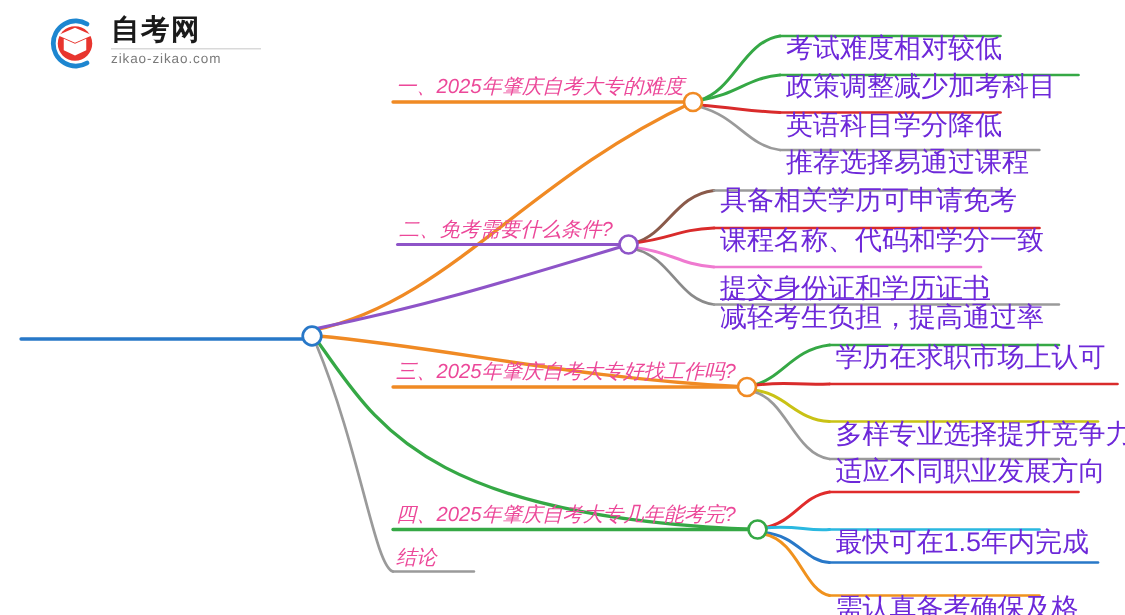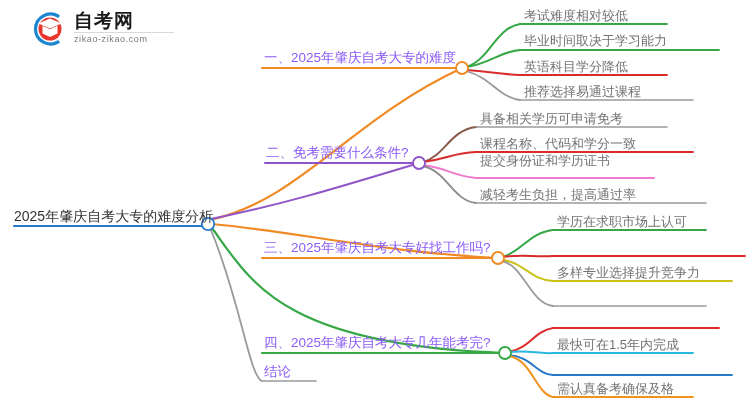--- a/index.html
+++ b/index.html
@@ -32,22 +32,22 @@
   
   .node{
     position:absolute;
     font-size:13px;
     color:#3b3b3b;
     white-space:nowrap;
     line-height:16px;
     font-family:"Liberation Sans","DejaVu Sans",sans-serif;
   }
   .node.root{font-size:14px;color:#333;}
-  .node.branch{font-size:13.5px;color:#8b5cf6;}
-  .node.leaf{font-size:13px;color:#737373;}
+  .node.branch{font-size:13.5px;color:#ec4899;font-style:italic;}
+  .node.leaf{font-size:18px;color:#6d28d9;margin-top:16px;}
 </style>
 </head>
 <body>
 
 <div id="stage">
 
   <div class="logo">
     <svg class="logo-mark" viewBox="0 0 40 38">
       <path d="M30 6 A15 15 0 1 0 30 32" fill="none" stroke="#1d86d0" stroke-width="3.2" stroke-linecap="round"></path>
       <circle cx="22" cy="19" r="11.5" fill="#e8352e"></circle>
@@ -113,37 +113,37 @@
       <line x1="262" y1="381" x2="316" y2="381" stroke="#9a9a9a" stroke-width="1.6"></line>
 
       <circle cx="208" cy="224" r="6.2" fill="#ffffff" stroke="#2878c8" stroke-width="1.8"></circle>
       <circle cx="462" cy="68" r="6.0" fill="#ffffff" stroke="#f08a24" stroke-width="1.8"></circle>
       <circle cx="419" cy="163" r="6.0" fill="#ffffff" stroke="#8e54c8" stroke-width="1.8"></circle>
       <circle cx="498" cy="258" r="6.0" fill="#ffffff" stroke="#f08a24" stroke-width="1.8"></circle>
       <circle cx="505" cy="353" r="6.0" fill="#ffffff" stroke="#35a845" stroke-width="1.8"></circle>
     </g>
   </svg>
 
-  <div class="node root" style="left:14px;top:208px;">2025年肇庆自考大专的难度分析</div>
 
   <div class="node branch" style="left:264px;top:50px;">一、2025年肇庆自考大专的难度</div>
   <div class="node leaf" style="left:524px;top:8px;">考试难度相对较低</div>
-  <div class="node leaf" style="left:524px;top:33px;">毕业时间取决于学习能力</div>
+  <div class="node leaf" style="left:524px;top:33px;">政策调整减少加考科目</div>
   <div class="node leaf" style="left:524px;top:59px;">英语科目学分降低</div>
   <div class="node leaf" style="left:524px;top:84px;">推荐选择易通过课程</div>
 
   <div class="node branch" style="left:266px;top:145px;">二、免考需要什么条件?</div>
-  <div class="node leaf" style="left:480px;top:111px;">具备相关学历可申请免考</div>
+  <div class="node leaf" style="left:480px;top:111px;font-family:Liberation Mono, monospace;">具备相关学历可申请免考</div>
   <div class="node leaf" style="left:480px;top:136px;">课程名称、代码和学分一致</div>
-  <div class="node leaf" style="left:480px;top:153px;">提交身份证和学历证书</div>
+  <div class="node leaf" style="left:480px;top:168px;text-decoration:underline;">提交身份证和学历证书</div>
   <div class="node leaf" style="left:480px;top:187px;">减轻考生负担，提高通过率</div>
 
   <div class="node branch" style="left:264px;top:240px;">三、2025年肇庆自考大专好找工作吗?</div>
   <div class="node leaf" style="left:557px;top:214px;">学历在求职市场上认可</div>
   <div class="node leaf" style="left:557px;top:265px;">多样专业选择提升竞争力</div>
+  <div class="node leaf" style="left:557px;top:290px;">适应不同职业发展方向</div>
 
   <div class="node branch" style="left:264px;top:335px;">四、2025年肇庆自考大专几年能考完?</div>
   <div class="node leaf" style="left:557px;top:337px;">最快可在1.5年内完成</div>
   <div class="node leaf" style="left:557px;top:381px;">需认真备考确保及格</div>
 
   <div class="node branch" style="left:264px;top:364px;">结论</div>
 
 </div>
 
 </body></html>

